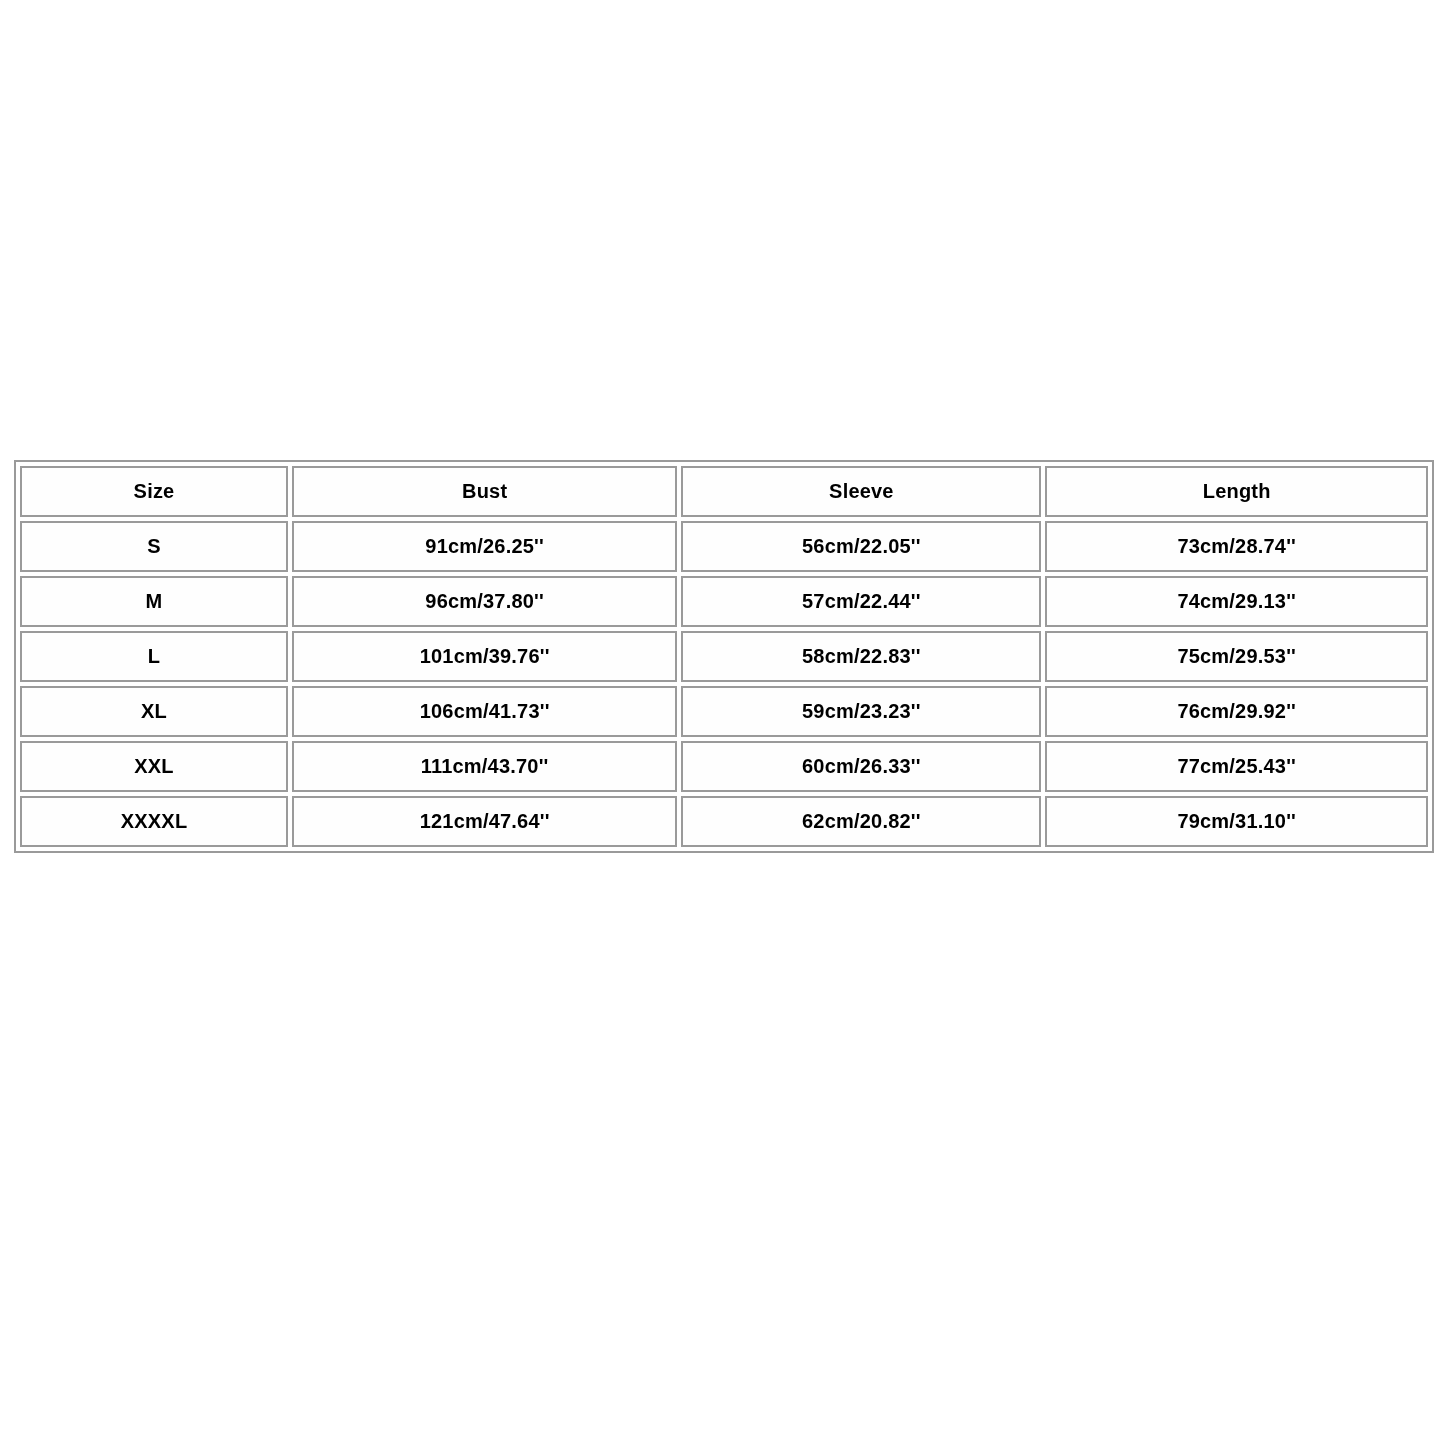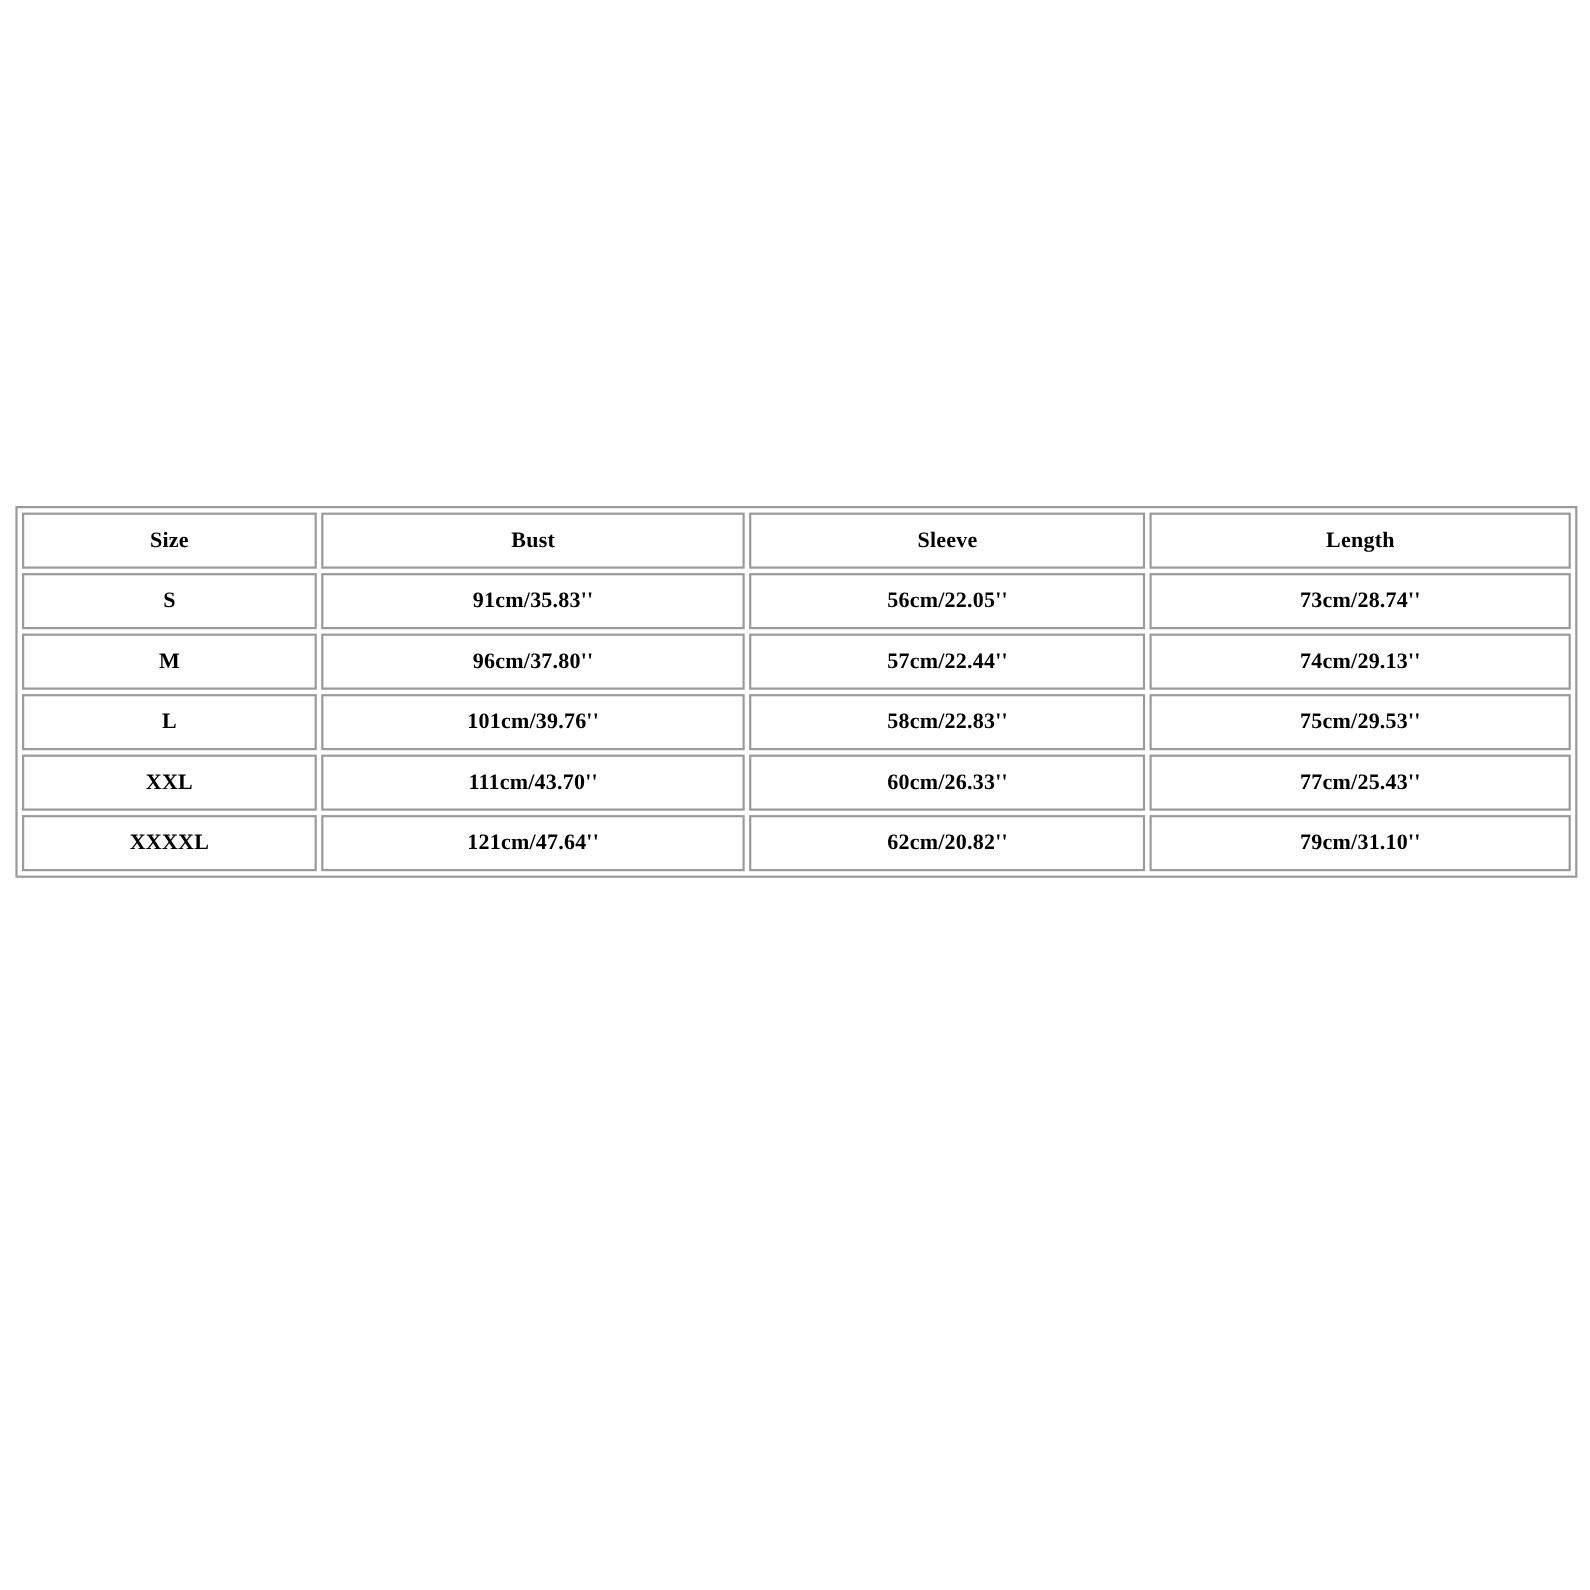--- a/index.html
+++ b/index.html
@@ -5,21 +5,21 @@
   html, body {
     margin: 0;
     padding: 0;
     background: #ffffff;
   }
   .canvas {
     position: relative;
     width: 1445px;
     height: 1445px;
     background: #ffffff;
-    font-family: Liberation Serif, serif;
+    font-family: Liberation Sans, sans-serif;
   }
   .size-table-wrap {
     position: absolute;
     left: 14px;
     top: 460px;
     width: 1420px;
   }
   table.size-chart {
     width: 100%;
     border-collapse: separate;
@@ -64,35 +64,41 @@
         <tr id="header-row">
             <th>Size</th>
             <th>Bust</th>
             <th>Sleeve</th>
             <th>Length</th>
           </tr>
       </thead>
       <tbody id="table-body">
           <tr>
             <td>S</td>
-            <td>91cm/35.83''</td>
+            <td>91cm/26.25''</td>
             <td>56cm/22.05''</td>
             <td>73cm/28.74''</td>
           </tr>
           <tr>
             <td>M</td>
             <td>96cm/37.80''</td>
             <td>57cm/22.44''</td>
             <td>74cm/29.13''</td>
           </tr>
           <tr>
             <td>L</td>
             <td>101cm/39.76''</td>
             <td>58cm/22.83''</td>
             <td>75cm/29.53''</td>
+          </tr>
+          <tr>
+            <td>XL</td>
+            <td>106cm/41.73''</td>
+            <td>59cm/23.23''</td>
+            <td>76cm/29.92''</td>
           </tr>
           <tr>
             <td>XXL</td>
             <td>111cm/43.70''</td>
             <td>60cm/26.33''</td>
             <td>77cm/25.43''</td>
           </tr>
           <tr>
             <td>XXXXL</td>
             <td>121cm/47.64''</td>

